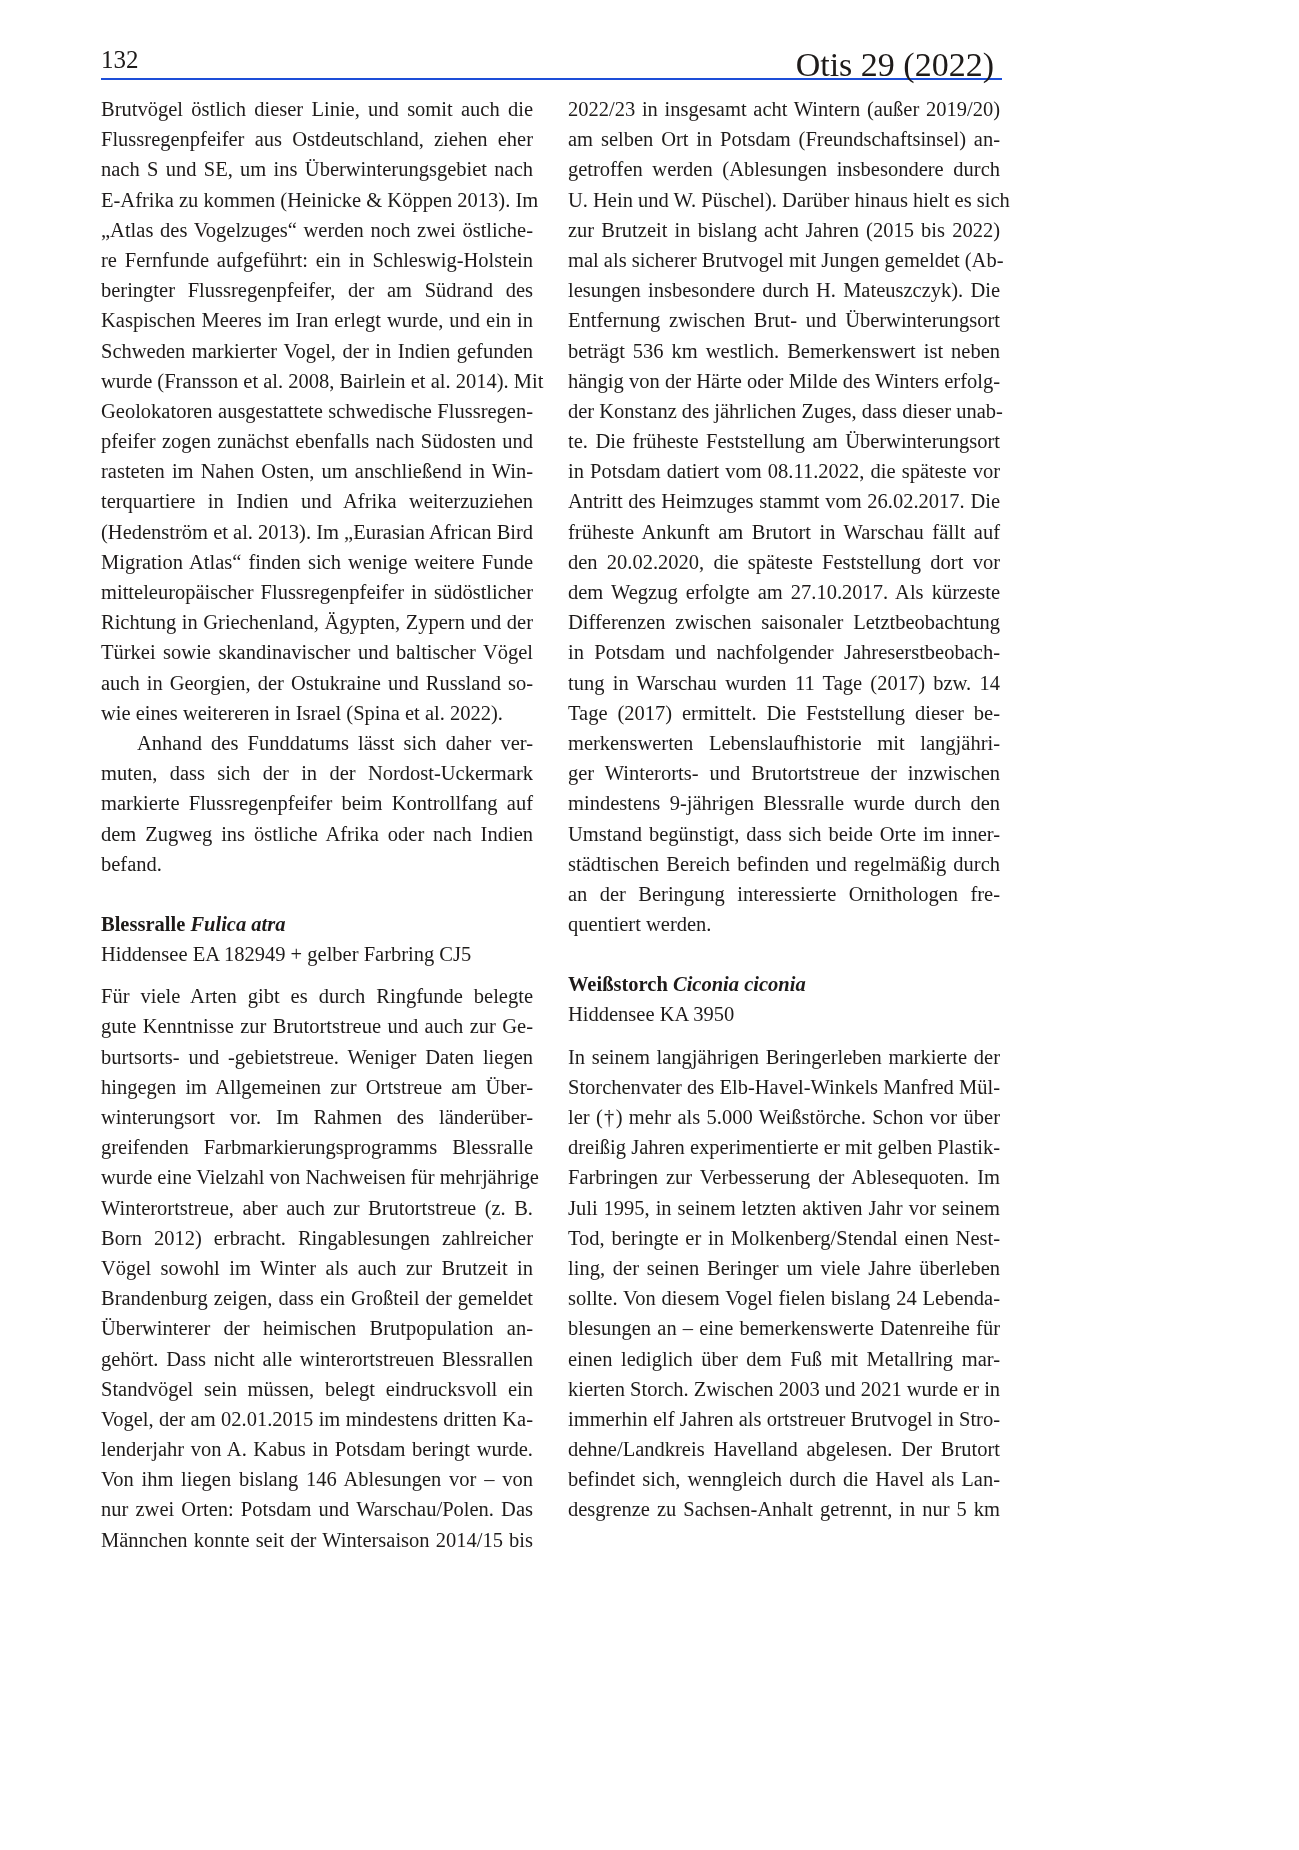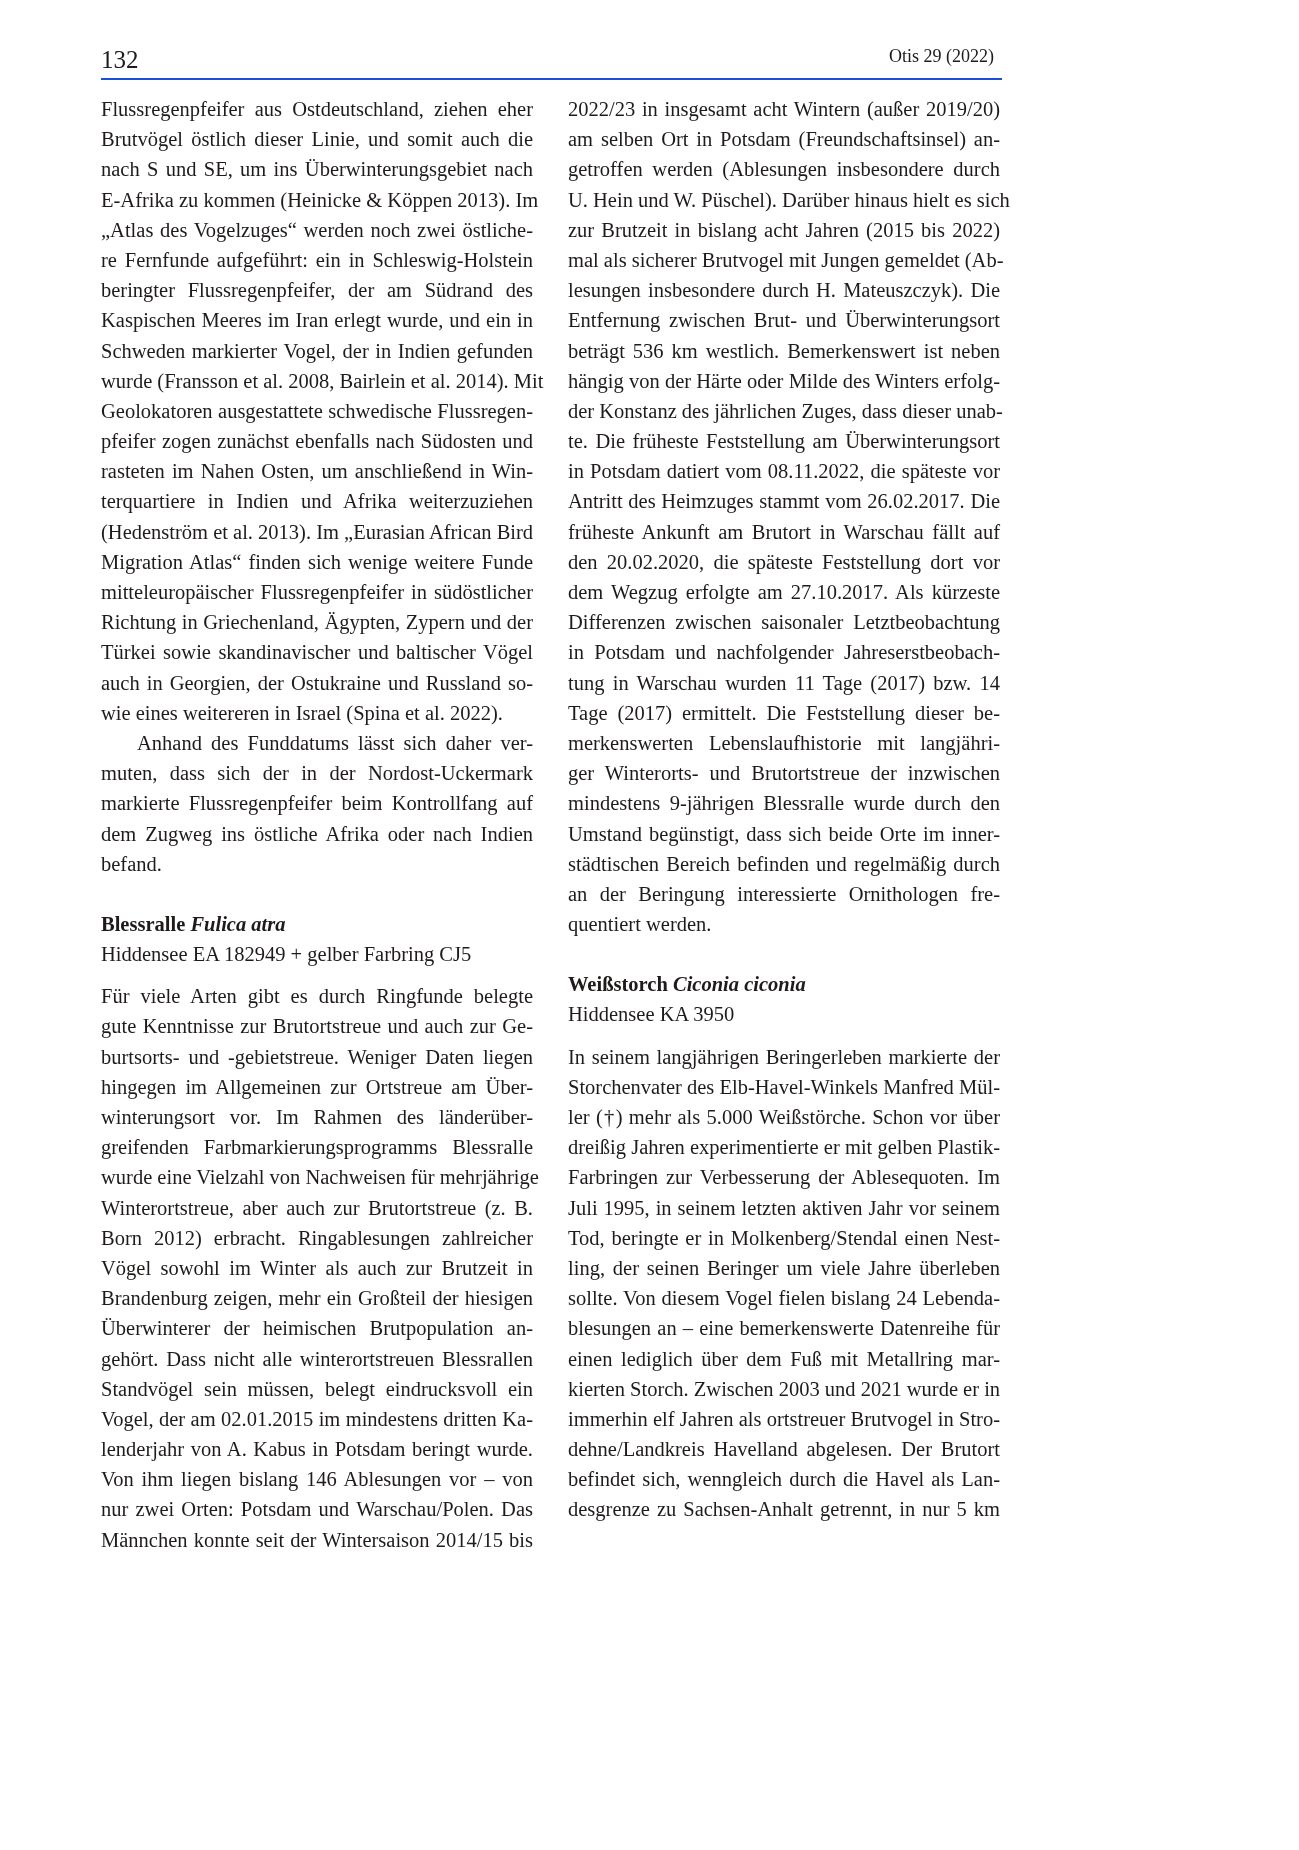--- a/index.html
+++ b/index.html
@@ -1,21 +1,21 @@
 <!DOCTYPE html>
 <html><head>
 <meta charset="utf-8">
 <style>
   html, body { margin: 0; padding: 0; background: #ffffff; }
   body { width: 1299px; height: 1850px; position: relative; overflow: hidden;
          font-family: "Liberation Serif", "DejaVu Serif", serif; color: #1e1b1a; }
   .header { position: absolute; left: 101px; top: 42px; width: 901px; height: 36px;
             border-bottom: 2px solid #1d4ed8; }
   .page-num { position: absolute; left: 0; top: 4px; font-size: 25px; }
-  .journal { position: absolute; right: 8px; top: 4px; font-size: 18px; }
+  .journal { position: absolute; right: 8px; top: 4px; font-size: 34px; }
   .col { position: absolute; top: 94px; width: 432px; font-size: 20.5px; }
   .col.left { left: 101px; }
   .col.right { left: 568px; }
   .line { display: block; height: 30.2px; line-height: 30.2px; white-space: nowrap;
           text-align: justify; text-align-last: justify; }
   .line.last { text-align-last: left; }
   .line.indent { padding-left: 36px; }
   .gap { display: block; height: 30px; }
   .gap-small { display: block; height: 12px; }
   .heading { font-weight: bold; }
@@ -24,22 +24,22 @@
 </head>
 <body>
 
 <div class="header">
   <span class="page-num">132</span>
   <span class="journal">Otis 29 (2022)</span>
 </div>
 
 <div class="col left">
   <div id="l-p1">
+      <span class="line">Brutvögel östlich dieser Linie, und somit auch die</span>
       <span class="line">Flussregenpfeifer aus Ostdeutschland, ziehen eher</span>
-      <span class="line">Brutvögel östlich dieser Linie, und somit auch die</span>
       <span class="line">nach S und SE, um ins Überwinterungsgebiet nach</span>
       <span class="line">E-Afrika zu kommen (Heinicke &amp; Köppen 2013). Im</span>
       <span class="line">„Atlas des Vogelzuges“ werden noch zwei östliche-</span>
       <span class="line">re Fernfunde aufgeführt: ein in Schleswig-Holstein</span>
       <span class="line">beringter Flussregenpfeifer, der am Südrand des</span>
       <span class="line">Kaspischen Meeres im Iran erlegt wurde, und ein in</span>
       <span class="line">Schweden markierter Vogel, der in Indien gefunden</span>
       <span class="line">wurde (Fransson et al. 2008, Bairlein et al. 2014). Mit</span>
       <span class="line">Geolokatoren ausgestattete schwedische Flussregen-</span>
       <span class="line">pfeifer zogen zunächst ebenfalls nach Südosten und</span>
@@ -71,21 +71,21 @@
       <span class="line">Für viele Arten gibt es durch Ringfunde belegte</span>
       <span class="line">gute Kenntnisse zur Brutortstreue und auch zur Ge-</span>
       <span class="line">burtsorts- und -gebietstreue. Weniger Daten liegen</span>
       <span class="line">hingegen im Allgemeinen zur Ortstreue am Über-</span>
       <span class="line">winterungsort vor. Im Rahmen des länderüber-</span>
       <span class="line">greifenden Farbmarkierungsprogramms Blessralle</span>
       <span class="line">wurde eine Vielzahl von Nachweisen für mehrjährige</span>
       <span class="line">Winterortstreue, aber auch zur Brutortstreue (z. B.</span>
       <span class="line">Born 2012) erbracht. Ringablesungen zahlreicher</span>
       <span class="line">Vögel sowohl im Winter als auch zur Brutzeit in</span>
-      <span class="line">Brandenburg zeigen, mehr ein Großteil der hiesigen</span>
+      <span class="line">Brandenburg zeigen, dass ein Großteil der gemeldet</span>
       <span class="line">Überwinterer der heimischen Brutpopulation an-</span>
       <span class="line">gehört. Dass nicht alle winterortstreuen Blessrallen</span>
       <span class="line">Standvögel sein müssen, belegt eindrucksvoll ein</span>
       <span class="line">Vogel, der am 02.01.2015 im mindestens dritten Ka-</span>
       <span class="line">lenderjahr von A. Kabus in Potsdam beringt wurde.</span>
       <span class="line">Von ihm liegen bislang 146 Ablesungen vor – von</span>
       <span class="line">nur zwei Orten: Potsdam und Warschau/Polen. Das</span>
       <span class="line">Männchen konnte seit der Wintersaison 2014/15 bis</span>
     </div>
 </div>

